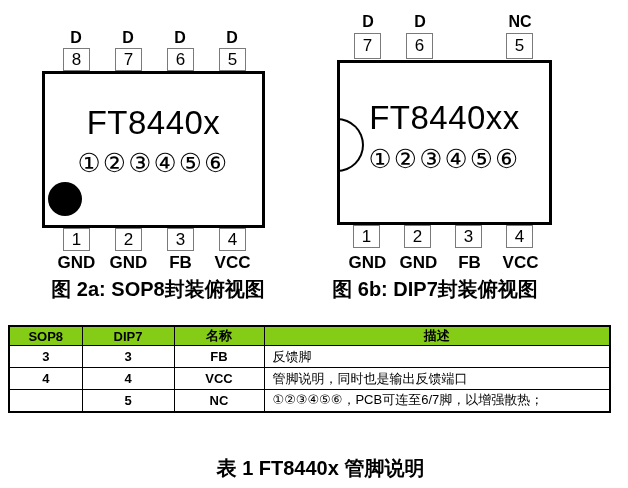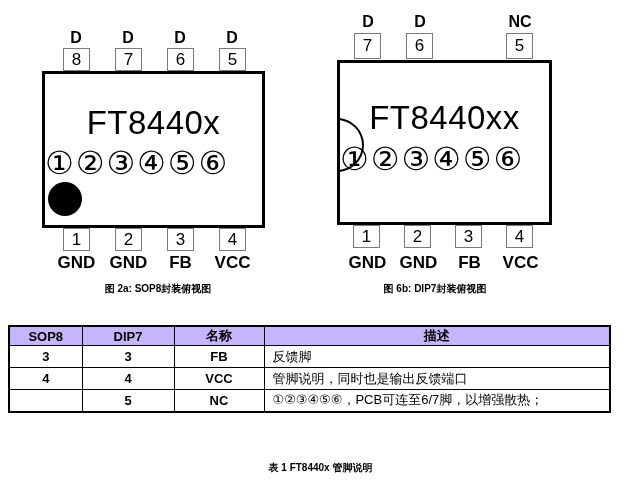--- a/index.html
+++ b/index.html
@@ -20,51 +20,51 @@
   }
   .pin-box.tall { height:26px; line-height:24px; }
   .chip-body {
     position:absolute; border:3px solid #000; background:#fff;
   }
   .chip-label {
     position:absolute; left:0; width:100%; text-align:center;
     font-size:33px; letter-spacing:0.5px; line-height:36px;
   }
   .pin-circles {
-    position:absolute; left:0; width:100%; 
+    position:absolute; left:0; width:100%; text-align:center;
     font-family:"DejaVu Sans",sans-serif;
-    font-size:32px; letter-spacing:2px; line-height:30px;
+    font-size:26px; letter-spacing:2px; line-height:30px;
   }
   .pin1-dot {
     position:absolute; width:34px; height:34px; border-radius:50%;
     background:#000;
   }
   .notch {
     position:absolute; width:27px; height:54px;
     border:2.5px solid #000; border-left:none;
     border-radius:0 27px 27px 0; background:transparent;
   }
   .bottom-label {
     position:absolute; width:45px; text-align:center;
     font-weight:bold; font-size:17px; line-height:19px;
   }
   .figure-caption {
     position:absolute; text-align:center; font-weight:bold;
-    font-size:10px; line-height:16px;
+    font-size:20px; line-height:16px;
   }
   table.pin-table {
     position:absolute; left:8px; top:325px; width:601px;
     border-collapse:collapse; table-layout:fixed;
     border:2px solid #000;
   }
   table.pin-table th, table.pin-table td {
     border:1px solid #000; overflow:hidden; white-space:nowrap;
   }
   table.pin-table th {
-    height:18px; background:#c4b5fd; font-weight:bold;
+    height:18px; background:#84cc16; font-weight:bold;
     font-size:13px; text-align:center;
   }
   table.pin-table td { height:22px; font-size:13px; }
   td.c-num  { text-align:center; font-weight:bold; }
   td.c-name { text-align:center; font-weight:bold; }
   td.c-desc { text-align:left; padding-left:8px; font-weight:normal; font-size:13.5px; }
 </style>
 </head>
 <body>
 

